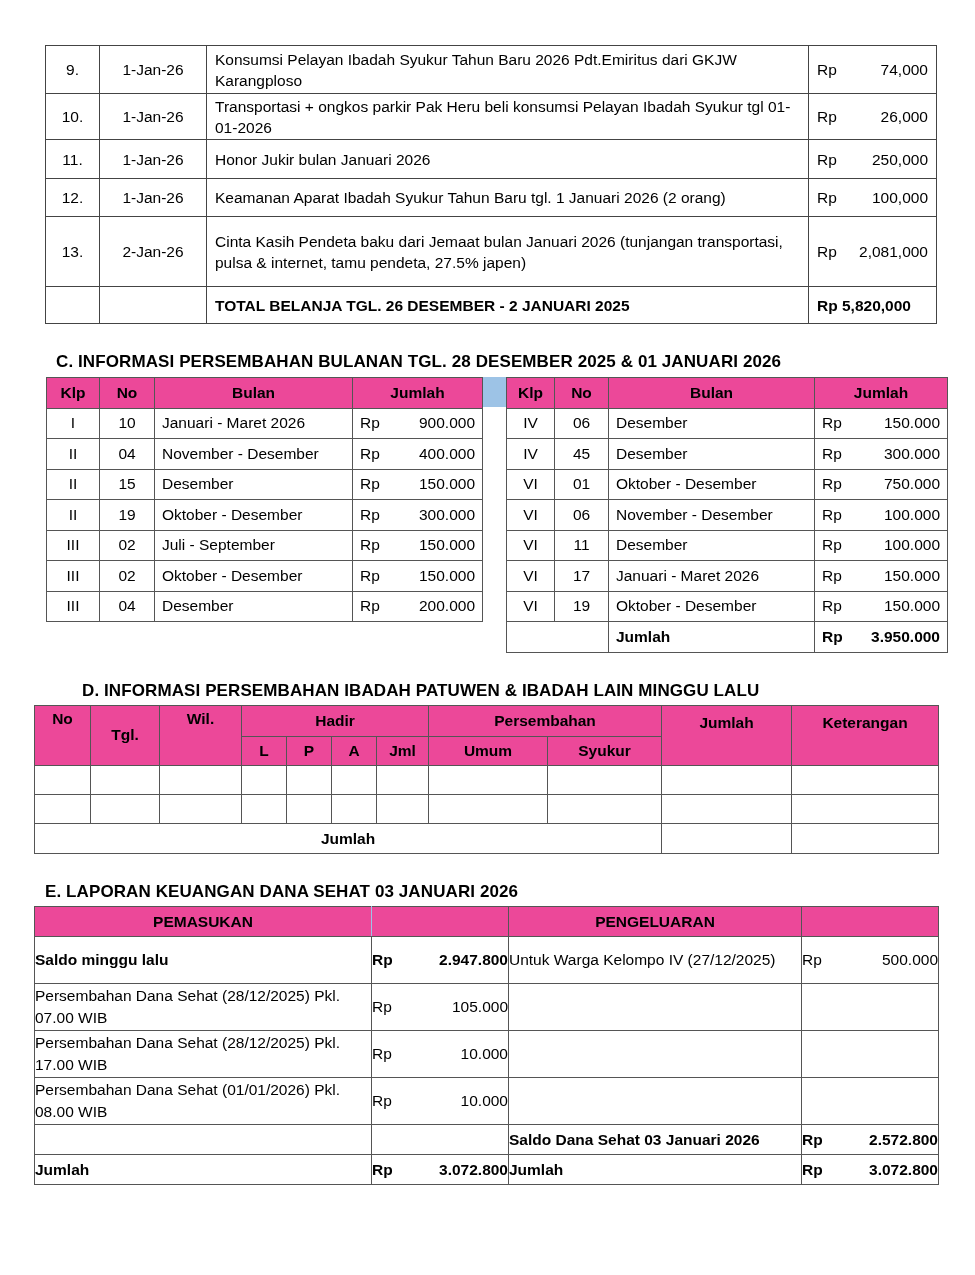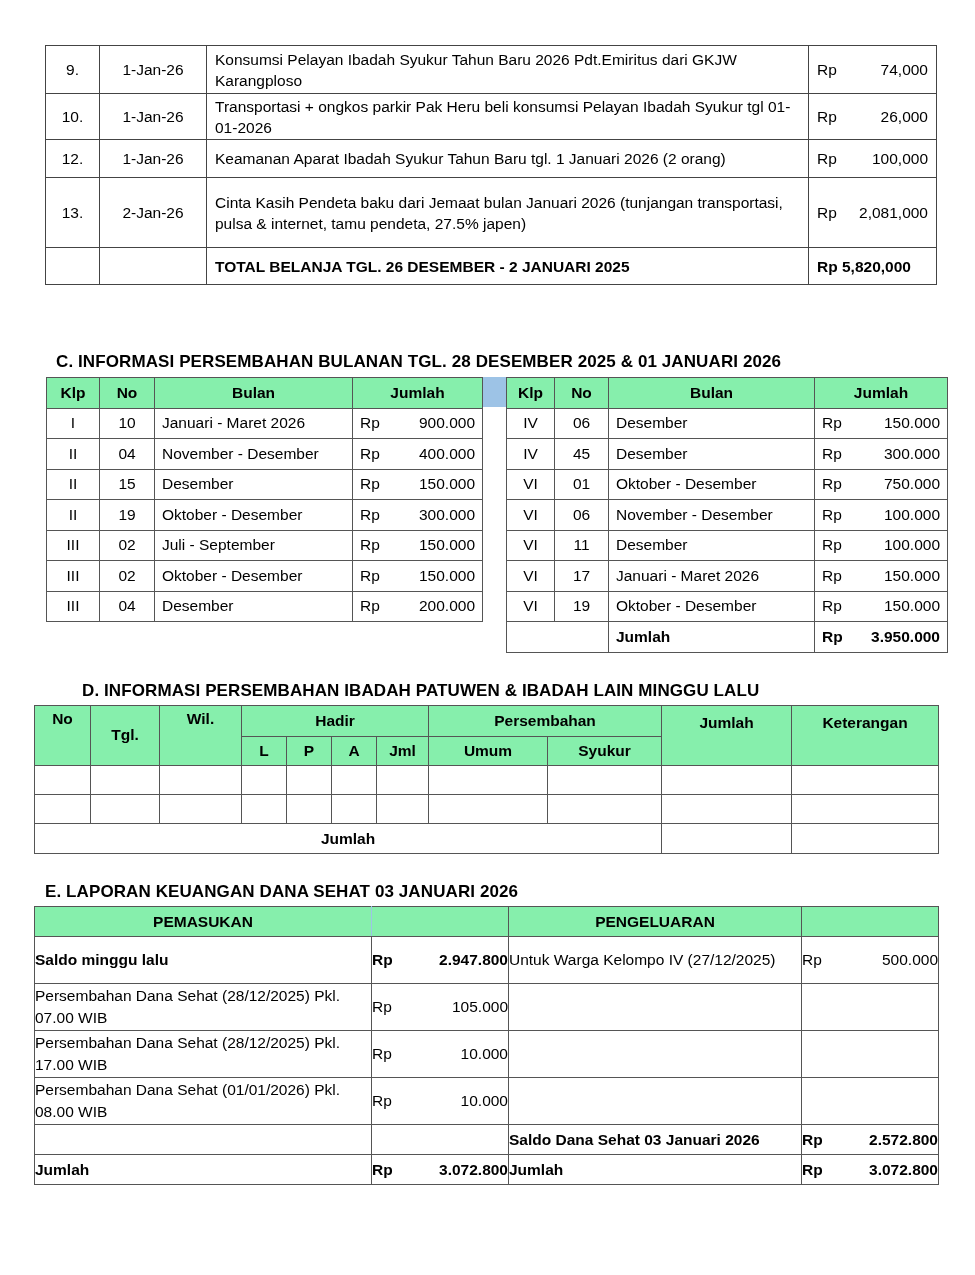--- a/index.html
+++ b/index.html
@@ -1,20 +1,20 @@
 <!DOCTYPE html>
 <html><head>
 <meta charset="utf-8">
 <style>
   html, body { margin: 0; padding: 0; background: #ffffff; }
   body { width: 975px; height: 1275px; position: relative; overflow: hidden;
          font-family: "Liberation Sans", "DejaVu Sans", sans-serif; color: #000; }
   table { border-collapse: collapse; position: absolute; table-layout: fixed; }
   td, th { border: 1.5px solid #555; padding: 0 8px; font-size: 15.5px; font-weight: normal; }
-  .hdr { background: #86efac; font-weight: bold; text-align: center; }
+  .hdr { background: #ec4899; font-weight: bold; text-align: center; }
   .c { text-align: center; }
   .b { font-weight: bold; }
   .amt { display: flex; justify-content: space-between; gap: 7px; }
   .section-title { position: absolute; font-weight: bold; font-size: 17px; letter-spacing: 0.1px; white-space: nowrap; }
 
   
   #t-expense { left: 45px; top: 45px; width: 891px; }
   #t-expense td { border-color: #444; line-height: 21px; }
 
   
@@ -58,20 +58,31 @@
         </td>
     </tr>
     <tr style="height:46px">
       <td class="c">10.</td>
       <td class="c">1-Jan-26</td>
       <td>Transportasi + ongkos parkir Pak Heru beli konsumsi Pelayan Ibadah Syukur tgl 01-01-2026</td>
       <td>
           <div class="amt">
             <span>Rp</span>
             <span>26,000</span>
+          </div>
+        </td>
+    </tr>
+    <tr style="height:39px">
+      <td class="c">11.</td>
+      <td class="c">1-Jan-26</td>
+      <td>Honor Jukir bulan Januari 2026</td>
+      <td>
+          <div class="amt">
+            <span>Rp</span>
+            <span>250,000</span>
           </div>
         </td>
     </tr>
     <tr style="height:38px">
       <td class="c">12.</td>
       <td class="c">1-Jan-26</td>
       <td>Keamanan Aparat Ibadah Syukur Tahun Baru tgl. 1 Januari 2026 (2 orang)</td>
       <td>
           <div class="amt">
             <span>Rp</span>

